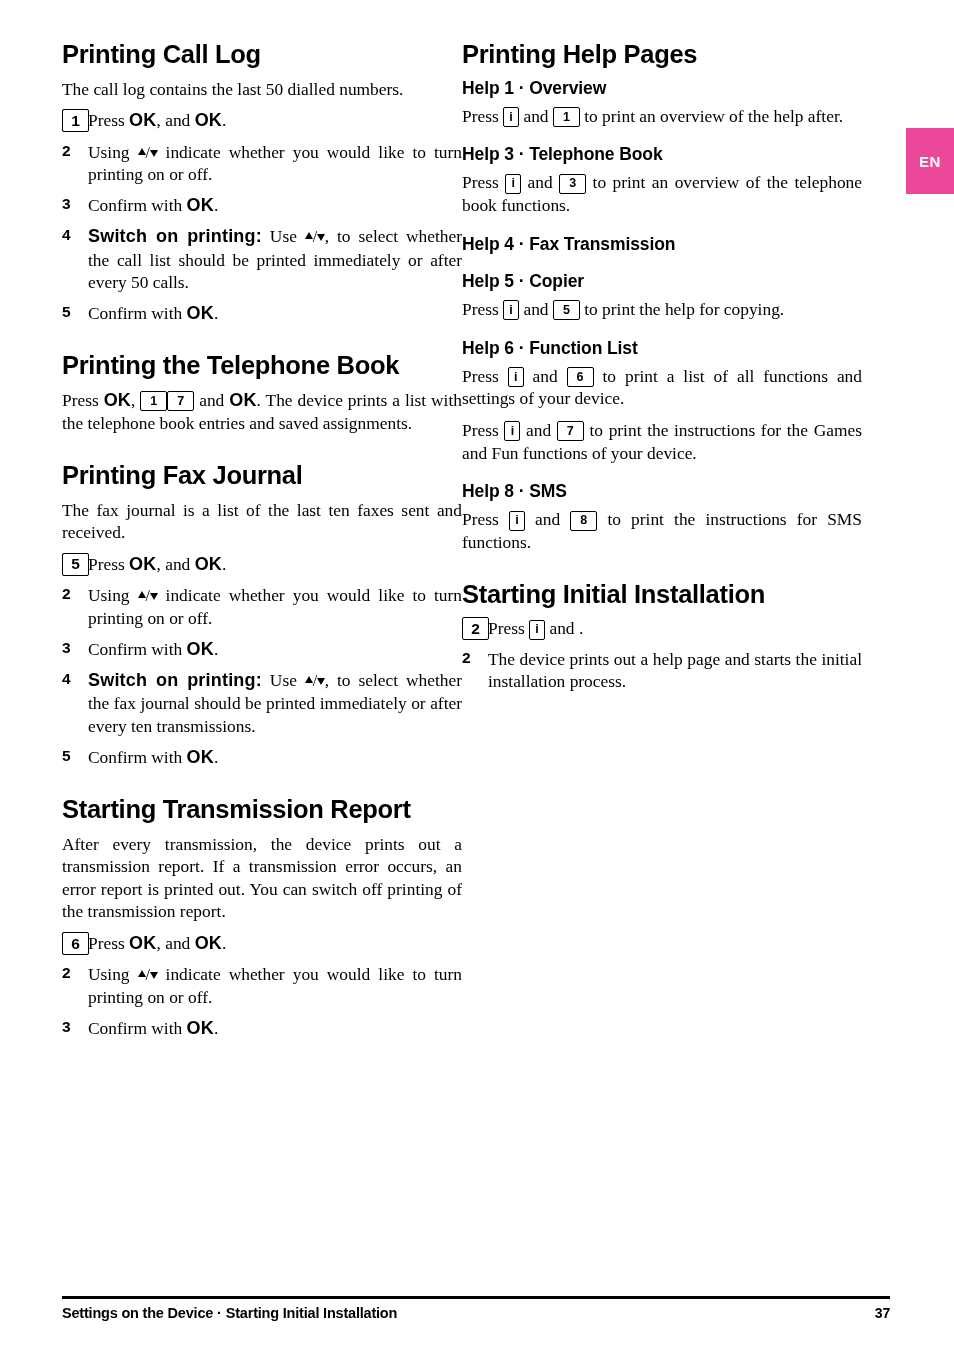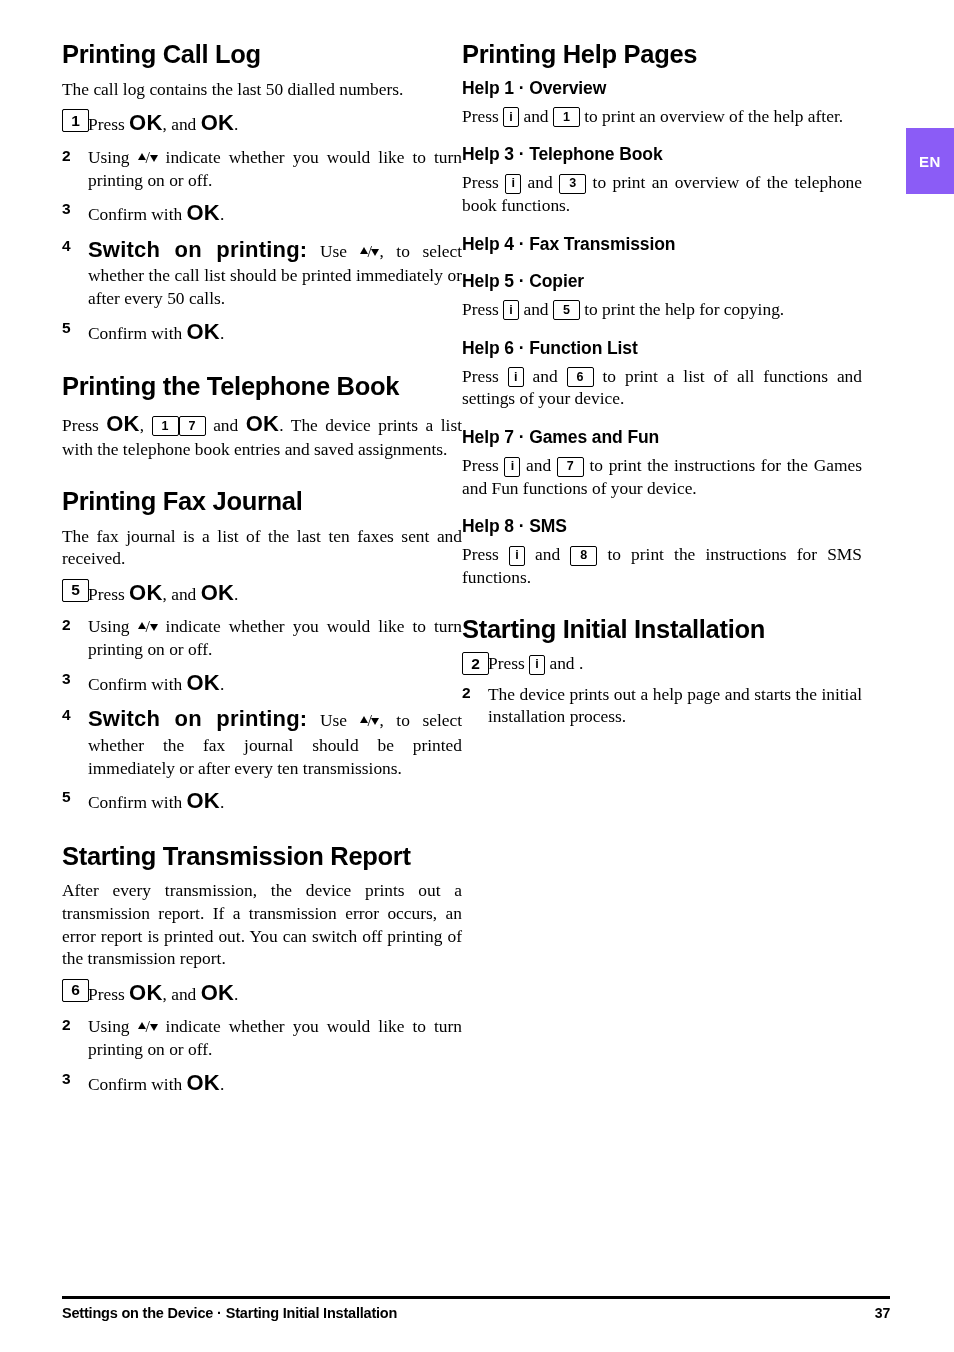--- a/index.html
+++ b/index.html
@@ -23,21 +23,21 @@
     height: 1352px;
   }
 
   
   .lang-tab {
     position: absolute;
     right: 0;
     top: 128px;
     width: 48px;
     height: 66px;
-    background: #8b5cf6;
+    background: #ec4899;
     color: #ffffff;
     display: flex;
     align-items: center;
     justify-content: center;
     font-family: "Liberation Sans", sans-serif;
     font-weight: bold;
     font-size: 15px;
     letter-spacing: 0.6px;
   }
 
@@ -111,21 +111,21 @@
     font-size: 15.5px;
   }
   ol.steps li .txt { display: block; }
 
   
   .txt, p.body { text-align: justify; }
 
   b.ok {
     font-family: "Liberation Sans", sans-serif;
     font-weight: bold;
-    font-size: 22px;
+    font-size: 18px;
     letter-spacing: 0.2px;
   }
 
   
   .key {
     display: inline-block;
     border: 1.6px solid #000;
     border-radius: 2px;
     font-family: "Liberation Sans", sans-serif;
     font-weight: bold;
@@ -298,21 +298,20 @@
       <p class="body"><span>Press </span><span class="key info">i</span><span> and </span><span class="key num">3</span><span> to print an overview of the telephone book functions.</span></p>
 
       <h2 class="sub">Help 4 · Fax Transmission</h2>
 
       <h2 class="sub">Help 5 · Copier</h2>
       <p class="body nojust"><span>Press </span><span class="key info">i</span><span> and </span><span class="key num">5</span><span> to print the help for copying.</span></p>
 
       <h2 class="sub">Help 6 · Function List</h2>
       <p class="body"><span>Press </span><span class="key info">i</span><span> and </span><span class="key num">6</span><span> to print a list of all functions and settings of your device.</span></p>
 
-      <h2 class="sub">Help 7 · Games and Fun</h2>
       <p class="body"><span>Press </span><span class="key info">i</span><span> and </span><span class="key num">7</span><span> to print the instructions for the Games and Fun functions of your device.</span></p>
 
       <h2 class="sub">Help 8 · SMS</h2>
       <p class="body"><span>Press </span><span class="key info">i</span><span> and </span><span class="key num">8</span><span> to print the instructions for SMS functions.</span></p>
 
       <h1 class="sec spaced">Starting Initial Installation</h1>
       <ol class="steps">
         <li>
           <span class="num">1</span>
           <span class="txt"><span>Press </span><span class="key info">i</span><span> and </span><span class="key num">2</span><span>.</span></span>

